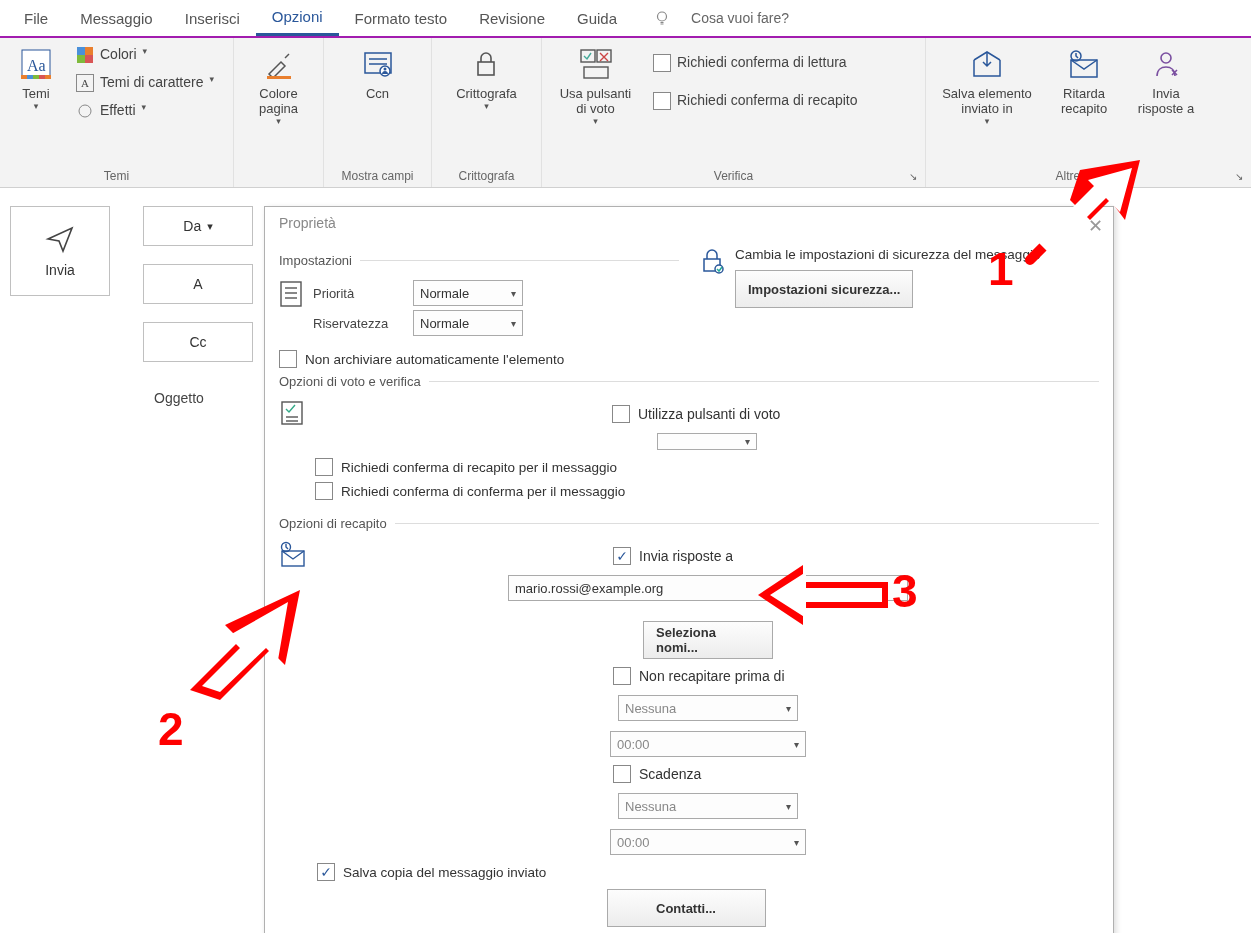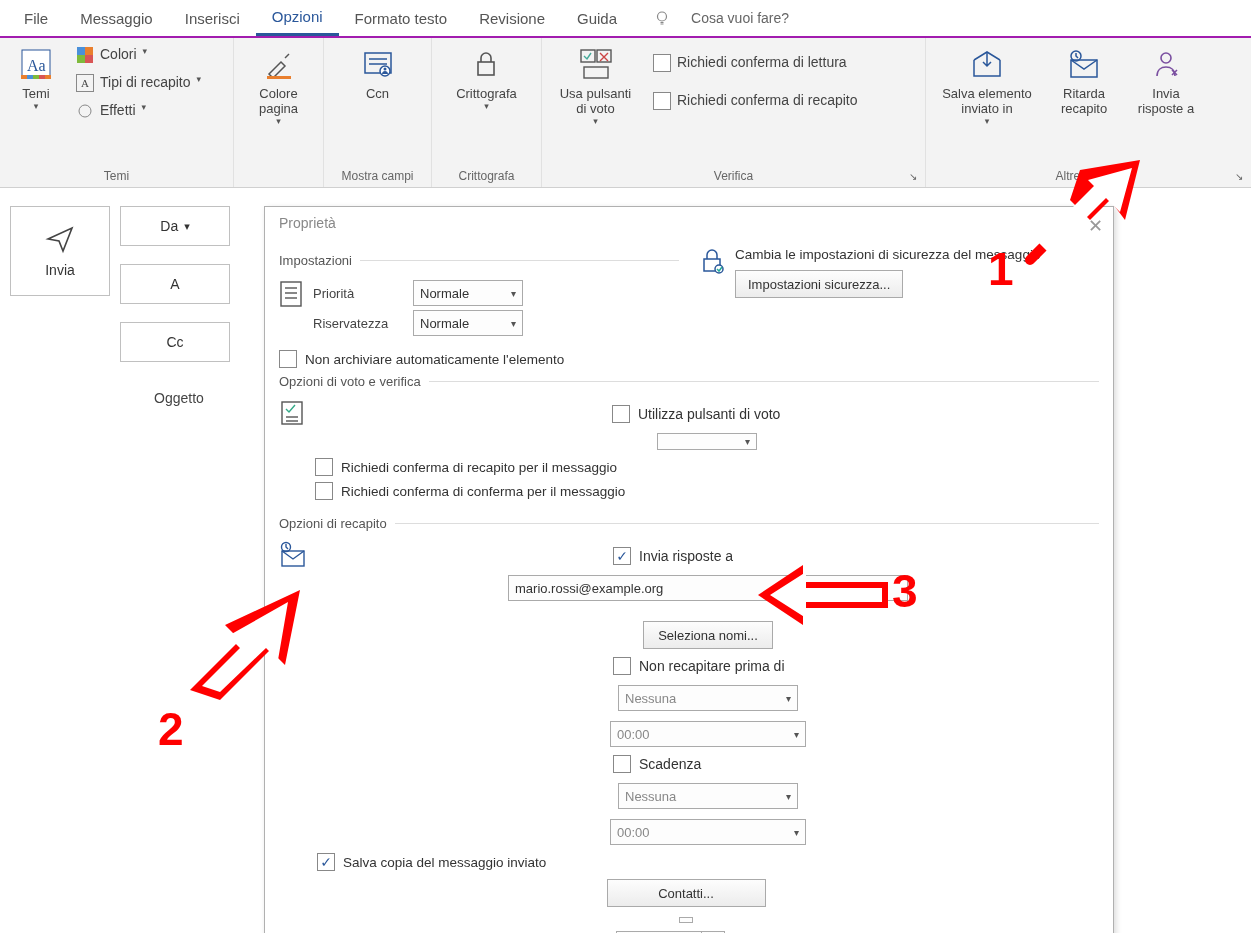--- a/index.html
+++ b/index.html
@@ -130,20 +130,21 @@
     align-items: center; justify-content: center;
     gap: 8px;
     cursor: pointer;
   }
   .field-btn {
     border: 1px solid #c0c0c0;
     width: 110px; height: 40px;
     display: flex; align-items: center; justify-content: center;
     gap: 6px; cursor: pointer;
     font-size: 14px;
+    margin-left: 23px;
   }
   .field-col { display: flex; flex-direction: column; gap: 18px; }
   .oggetto-label { padding: 10px 0 0 34px; color: #444; font-size: 14px; }
   
   .dialog {
     position: absolute;
     left: 264px; top: 206px;
     width: 850px;
     background: #fff;
     border: 1px solid #b0b0b0;
@@ -185,25 +186,25 @@
     height: 26px;
     padding: 2px 6px;
     font-size: 13px;
     display: flex; align-items: center; justify-content: space-between;
   }
   .dropdown { min-width: 100px; cursor: pointer; }
   .dropdown .caret { font-size: 10px; color: #555; }
   .btn {
     border: 1px solid #aaa;
     background: linear-gradient(#fdfdfd,#ececec);
-    padding: 8px 12px;
+    padding: 18px 12px;
     font-size: 13px;
     cursor: pointer;
     height: 28px;
-    display: inline-flex; align-items: center; justify-content: center;
+    display: inline-flex; align-items: center; justify-content: center; font-weight: bold;
   }
   .indent { margin-left: 56px; }
   .checkbox-row {
     display: flex; align-items: center; gap: 8px;
     margin: 6px 0; font-size: 13.5px; color: #333;
   }
   .delivery-row {
     display: flex; align-items: center; gap: 10px;
     margin: 8px 0;
     flex-direction: column;
@@ -289,21 +290,21 @@
                 <rect x="8" width="8" height="8" fill="#e97f2e"></rect>
                 <rect y="8" width="8" height="8" fill="#7fba3c"></rect>
                 <rect x="8" y="8" width="8" height="8" fill="#d95555"></rect>
               </svg>
           </span>
           <span>Colori</span>
             <span style="font-size:9px;color:#555">▾</span>
         </div>
         <div class="small-row">
           <span class="small-icon" style="border:1px solid #888;font-size:11px;font-family:Georgia">A</span>
-          <span>Tipi di recapito</span>
+          <span>Temi di carattere</span>
             <span style="font-size:9px;color:#555">▾</span>
         </div>
         <div class="small-row">
           <span class="small-icon">
             <svg width="16" height="16">
                 <circle cx="8" cy="8" r="6" fill="none" stroke="#888"></circle>
               </svg>
           </span>
           <span>Effetti</span>
             <span style="font-size:9px;color:#555">▾</span>

